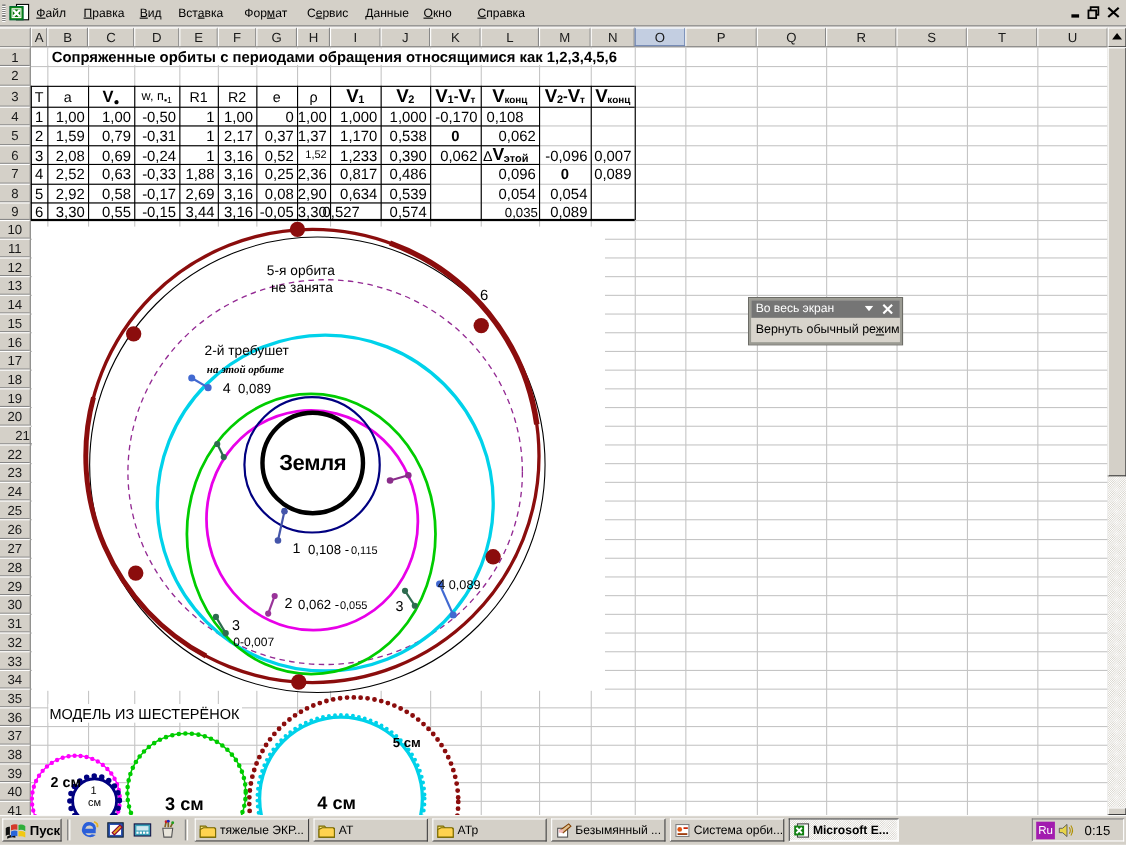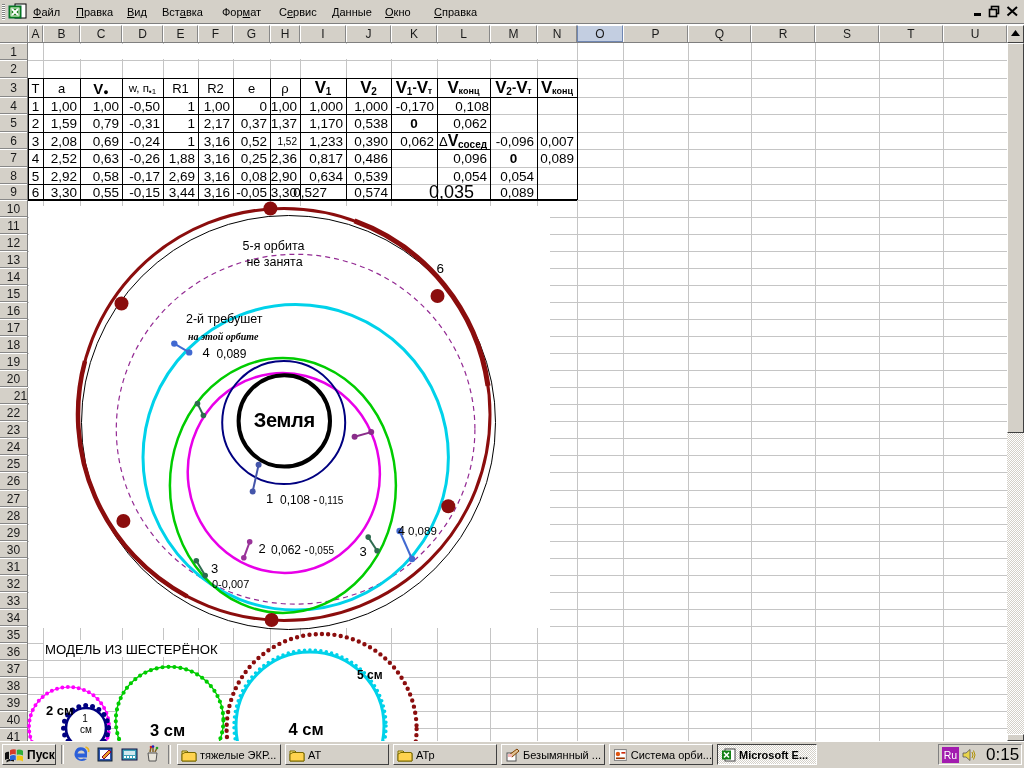--- a/index.html
+++ b/index.html
@@ -157,20 +157,21 @@
 <div class="gl" style="left:537px;top:43px;width:1px;height:698px"></div>
 <div class="gl" style="left:577px;top:43px;width:1px;height:698px"></div>
 <div class="gl" style="left:623px;top:43px;width:1px;height:698px"></div>
 <div class="gl" style="left:688px;top:43px;width:1px;height:698px"></div>
 <div class="gl" style="left:751px;top:43px;width:1px;height:698px"></div>
 <div class="gl" style="left:815px;top:43px;width:1px;height:698px"></div>
 <div class="gl" style="left:879px;top:43px;width:1px;height:698px"></div>
 <div class="gl" style="left:943px;top:43px;width:1px;height:698px"></div>
 <div class="gl" style="left:1007px;top:43px;width:1px;height:698px"></div>
 <div class="abs" style="left:44px;top:44px;width:530px;height:15px;background:#fff"></div>
+<div class="abs" style="left:47px;top:43px;width:600px;height:17px;font-weight:bold;font-size:13.5px;line-height:17px;color:#000">Сопряженные орбиты с периодами обращения относящимися как 1,2,3,4,5,6</div>
 <div class="abs" style="left:28px;top:78px;width:549px;height:1px;background:#000"></div>
 <div class="abs" style="left:28px;top:97px;width:549px;height:1px;background:#000"></div>
 <div class="abs" style="left:28px;top:114px;width:462px;height:1px;background:#000"></div>
 <div class="abs" style="left:28px;top:132px;width:462px;height:1px;background:#000"></div>
 <div class="abs" style="left:28px;top:149px;width:462px;height:1px;background:#000"></div>
 <div class="abs" style="left:28px;top:167px;width:363px;height:1px;background:#000"></div>
 <div class="abs" style="left:28px;top:184px;width:363px;height:1px;background:#000"></div>
 <div class="abs" style="left:28px;top:199px;width:549px;height:2px;background:#000"></div>
 <div class="abs" style="left:28px;top:78px;width:1px;height:122px;background:#000"></div>
 <div class="abs" style="left:43px;top:78px;width:1px;height:122px;background:#000"></div>
@@ -232,21 +233,21 @@
 <div class="abs" style="left:44px;top:98px;width:35px;height:16px;font-size:13.5px;display:flex;align-items:center;color:#000;justify-content:flex-end;padding-right:2px;">1,00</div>
 <div class="abs" style="left:81px;top:98px;width:40px;height:16px;font-size:13.5px;display:flex;align-items:center;color:#000;justify-content:flex-end;padding-right:2px;">1,00</div>
 <div class="abs" style="left:123px;top:98px;width:39px;height:16px;font-size:13.5px;display:flex;align-items:center;color:#000;justify-content:flex-end;padding-right:2px;">-0,50</div>
 <div class="abs" style="left:164px;top:98px;width:33px;height:16px;font-size:13.5px;display:flex;align-items:center;color:#000;justify-content:flex-end;padding-right:2px;">1</div>
 <div class="abs" style="left:199px;top:98px;width:33px;height:16px;font-size:13.5px;display:flex;align-items:center;color:#000;justify-content:flex-end;padding-right:2px;">1,00</div>
 <div class="abs" style="left:234px;top:98px;width:35px;height:16px;font-size:13.5px;display:flex;align-items:center;color:#000;justify-content:flex-end;padding-right:2px;">0</div>
 <div class="abs" style="left:271px;top:98px;width:28px;height:16px;font-size:13.5px;display:flex;align-items:center;color:#000;justify-content:flex-end;padding-right:2px;">1,00</div>
 <div class="abs" style="left:301px;top:98px;width:44px;height:16px;font-size:13.5px;display:flex;align-items:center;color:#000;justify-content:flex-end;padding-right:2px;">1,000</div>
 <div class="abs" style="left:347px;top:98px;width:43px;height:16px;font-size:13.5px;display:flex;align-items:center;color:#000;justify-content:flex-end;padding-right:2px;">1,000</div>
 <div class="abs" style="left:392px;top:98px;width:44px;height:16px;font-size:13.5px;display:flex;align-items:center;color:#000;justify-content:flex-end;padding-right:2px;">-0,170</div>
-<div class="abs" style="left:438px;top:98px;width:51px;height:16px;font-size:13.5px;display:flex;align-items:center;color:#000;justify-content:flex-end;padding-right:0;">0,108</div>
+<div class="abs" style="left:438px;top:98px;width:51px;height:16px;font-size:13.5px;display:flex;align-items:center;color:#000;justify-content:flex-end;padding-right:13px;">0,108</div>
 <div class="abs" style="left:29px;top:115px;width:13px;height:17px;font-size:13.5px;display:flex;align-items:center;color:#000;justify-content:center;">2</div>
 <div class="abs" style="left:44px;top:115px;width:35px;height:17px;font-size:13.5px;display:flex;align-items:center;color:#000;justify-content:flex-end;padding-right:2px;">1,59</div>
 <div class="abs" style="left:81px;top:115px;width:40px;height:17px;font-size:13.5px;display:flex;align-items:center;color:#000;justify-content:flex-end;padding-right:2px;">0,79</div>
 <div class="abs" style="left:123px;top:115px;width:39px;height:17px;font-size:13.5px;display:flex;align-items:center;color:#000;justify-content:flex-end;padding-right:2px;">-0,31</div>
 <div class="abs" style="left:164px;top:115px;width:33px;height:17px;font-size:13.5px;display:flex;align-items:center;color:#000;justify-content:flex-end;padding-right:2px;">1</div>
 <div class="abs" style="left:199px;top:115px;width:33px;height:17px;font-size:13.5px;display:flex;align-items:center;color:#000;justify-content:flex-end;padding-right:2px;">2,17</div>
 <div class="abs" style="left:234px;top:115px;width:35px;height:17px;font-size:13.5px;display:flex;align-items:center;color:#000;justify-content:flex-end;padding-right:2px;">0,37</div>
 <div class="abs" style="left:271px;top:115px;width:28px;height:17px;font-size:13.5px;display:flex;align-items:center;color:#000;justify-content:flex-end;padding-right:2px;">1,37</div>
 <div class="abs" style="left:301px;top:115px;width:44px;height:17px;font-size:13.5px;display:flex;align-items:center;color:#000;justify-content:flex-end;padding-right:2px;">1,170</div>
 <div class="abs" style="left:347px;top:115px;width:43px;height:17px;font-size:13.5px;display:flex;align-items:center;color:#000;justify-content:flex-end;padding-right:2px;">0,538</div>
@@ -261,28 +262,28 @@
 <div class="abs" style="left:164px;top:133px;width:33px;height:16px;font-size:13.5px;display:flex;align-items:center;color:#000;justify-content:flex-end;padding-right:2px;">1</div>
 <div class="abs" style="left:199px;top:133px;width:33px;height:16px;font-size:13.5px;display:flex;align-items:center;color:#000;justify-content:flex-end;padding-right:2px;">3,16</div>
 <div class="abs" style="left:234px;top:133px;width:35px;height:16px;font-size:13.5px;display:flex;align-items:center;color:#000;justify-content:flex-end;padding-right:2px;">0,52</div>
 <div class="abs" style="left:271px;top:133px;width:28px;height:16px;font-size:10px;display:flex;align-items:center;color:#000;justify-content:flex-end;padding-right:2px;">1,52</div>
 <div class="abs" style="left:301px;top:133px;width:44px;height:16px;font-size:13.5px;display:flex;align-items:center;color:#000;justify-content:flex-end;padding-right:2px;">1,233</div>
 <div class="abs" style="left:347px;top:133px;width:43px;height:16px;font-size:13.5px;display:flex;align-items:center;color:#000;justify-content:flex-end;padding-right:2px;">0,390</div>
 <div class="abs" style="left:392px;top:133px;width:44px;height:16px;font-size:13.5px;display:flex;align-items:center;color:#000;justify-content:flex-end;padding-right:2px;">0,062</div>
 <div class="abs" style="left:438px;top:133px;width:51px;height:16px;font-size:13.5px;display:flex;align-items:center;color:#000;padding-left:1px;">
       <span style="font-size:13px">Δ</span>
       <span style="font-size:16px;font-weight:bold;letter-spacing:-0.3px">V</span>
-      <span style="font-size:10px;font-weight:bold;position:relative;top:3px">сосед</span>
+      <span style="font-size:10px;font-weight:bold;position:relative;top:3px">этой</span>
     </div>
 <div class="abs" style="left:491px;top:133px;width:45px;height:16px;font-size:13.5px;display:flex;align-items:center;color:#000;justify-content:flex-end;padding-right:2px;">-0,096</div>
 <div class="abs" style="left:538px;top:133px;width:38px;height:16px;font-size:13.5px;display:flex;align-items:center;color:#000;justify-content:flex-end;padding-right:2px;">0,007</div>
 <div class="abs" style="left:29px;top:150px;width:13px;height:17px;font-size:13.5px;display:flex;align-items:center;color:#000;justify-content:center;">4</div>
 <div class="abs" style="left:44px;top:150px;width:35px;height:17px;font-size:13.5px;display:flex;align-items:center;color:#000;justify-content:flex-end;padding-right:2px;">2,52</div>
 <div class="abs" style="left:81px;top:150px;width:40px;height:17px;font-size:13.5px;display:flex;align-items:center;color:#000;justify-content:flex-end;padding-right:2px;">0,63</div>
-<div class="abs" style="left:123px;top:150px;width:39px;height:17px;font-size:13.5px;display:flex;align-items:center;color:#000;justify-content:flex-end;padding-right:2px;">-0,26</div>
+<div class="abs" style="left:123px;top:150px;width:39px;height:17px;font-size:13.5px;display:flex;align-items:center;color:#000;justify-content:flex-end;padding-right:2px;">-0,33</div>
 <div class="abs" style="left:164px;top:150px;width:33px;height:17px;font-size:13.5px;display:flex;align-items:center;color:#000;justify-content:flex-end;padding-right:2px;">1,88</div>
 <div class="abs" style="left:199px;top:150px;width:33px;height:17px;font-size:13.5px;display:flex;align-items:center;color:#000;justify-content:flex-end;padding-right:2px;">3,16</div>
 <div class="abs" style="left:234px;top:150px;width:35px;height:17px;font-size:13.5px;display:flex;align-items:center;color:#000;justify-content:flex-end;padding-right:2px;">0,25</div>
 <div class="abs" style="left:271px;top:150px;width:28px;height:17px;font-size:13.5px;display:flex;align-items:center;color:#000;justify-content:flex-end;padding-right:2px;">2,36</div>
 <div class="abs" style="left:301px;top:150px;width:44px;height:17px;font-size:13.5px;display:flex;align-items:center;color:#000;justify-content:flex-end;padding-right:2px;">0,817</div>
 <div class="abs" style="left:347px;top:150px;width:43px;height:17px;font-size:13.5px;display:flex;align-items:center;color:#000;justify-content:flex-end;padding-right:2px;">0,486</div>
 <div class="abs" style="left:438px;top:150px;width:51px;height:17px;font-size:13.5px;display:flex;align-items:center;color:#000;justify-content:flex-end;padding-right:2px;">0,096</div>
 <div class="abs" style="left:491px;top:150px;width:45px;height:17px;font-size:13.5px;display:flex;align-items:center;color:#000;justify-content:center;">
       <b>0</b>
     </div>
@@ -302,21 +303,21 @@
 <div class="abs" style="left:29px;top:185px;width:13px;height:15px;font-size:13.5px;display:flex;align-items:center;color:#000;justify-content:center;">6</div>
 <div class="abs" style="left:44px;top:185px;width:35px;height:15px;font-size:13.5px;display:flex;align-items:center;color:#000;justify-content:flex-end;padding-right:2px;">3,30</div>
 <div class="abs" style="left:81px;top:185px;width:40px;height:15px;font-size:13.5px;display:flex;align-items:center;color:#000;justify-content:flex-end;padding-right:2px;">0,55</div>
 <div class="abs" style="left:123px;top:185px;width:39px;height:15px;font-size:13.5px;display:flex;align-items:center;color:#000;justify-content:flex-end;padding-right:2px;">-0,15</div>
 <div class="abs" style="left:164px;top:185px;width:33px;height:15px;font-size:13.5px;display:flex;align-items:center;color:#000;justify-content:flex-end;padding-right:2px;">3,44</div>
 <div class="abs" style="left:199px;top:185px;width:33px;height:15px;font-size:13.5px;display:flex;align-items:center;color:#000;justify-content:flex-end;padding-right:2px;">3,16</div>
 <div class="abs" style="left:234px;top:185px;width:35px;height:15px;font-size:13.5px;display:flex;align-items:center;color:#000;justify-content:flex-end;padding-right:2px;">-0,05</div>
 <div class="abs" style="left:271px;top:185px;width:28px;height:15px;font-size:13.5px;display:flex;align-items:center;color:#000;justify-content:flex-end;padding-right:2px;">3,30</div>
 <div class="abs" style="left:301px;top:185px;width:44px;height:15px;font-size:13.5px;display:flex;align-items:center;color:#000;justify-content:flex-end;padding-right:18px;">0,527</div>
 <div class="abs" style="left:347px;top:185px;width:43px;height:15px;font-size:13.5px;display:flex;align-items:center;color:#000;justify-content:flex-end;padding-right:2px;">0,574</div>
-<div class="abs" style="left:438px;top:185px;width:51px;height:15px;font-size:18px;display:flex;align-items:center;color:#000;justify-content:flex-end;padding-right:15px;">0,035</div>
+<div class="abs" style="left:438px;top:185px;width:51px;height:15px;font-size:12px;display:flex;align-items:center;color:#000;justify-content:flex-end;padding-right:0;">0,035</div>
 <div class="abs" style="left:491px;top:185px;width:45px;height:15px;font-size:13.5px;display:flex;align-items:center;color:#000;justify-content:flex-end;padding-right:2px;">0,089</div>
 <svg class="abs" style="left:29px;top:200px" width="521" height="431" viewBox="0 0 521 431">
 <rect x="0" y="6" width="521" height="422" fill="#fff"></rect>
 <circle cx="259.5" cy="222.5" r="207" fill="none" stroke="#000" stroke-width="1"></circle>
 <circle cx="255" cy="214.5" r="206" fill="none" stroke="#8b0d0d" stroke-width="3"></circle>
 <path d="M 325.5 20.9 A 206 206 0 0 1 459.0 185.8" fill="none" stroke="#8b0d0d" stroke-width="5"></path>
 <path d="M 158.3 396.4 A 206 206 0 0 1 56.0 161.2" fill="none" stroke="#8b0d0d" stroke-width="4.5"></path>
 <ellipse cx="266.6" cy="229.2" rx="179.3" ry="174.9" fill="none" stroke="#932a93" stroke-width="1.2" stroke-dasharray="5 4"></ellipse>
 <circle cx="266.7" cy="257.3" r="152.7" fill="none" stroke="#00d2ea" stroke-width="3"></circle>
 <ellipse cx="253.9" cy="285.5" rx="113" ry="127.4" fill="none" stroke="#00cc00" stroke-width="2.5"></ellipse>
@@ -386,20 +387,31 @@
 <circle cx="59" cy="99" r="22.5" fill="none" stroke="#000080" stroke-width="5" stroke-dasharray="0 7" stroke-linecap="round"></circle>
 <rect x="17" y="11" width="176" height="17" fill="#fff"></rect>
 <text x="18" y="24.5" font-size="13.2" fill="#000">МОДЕЛЬ ИЗ ШЕСТЕРЁНОК</text>
 <text x="19" y="86" font-size="13" font-weight="bold" fill="#000">2 см</text>
 <text x="58" y="93" font-size="10" fill="#000" text-anchor="middle">1</text>
 <text x="59" y="104" font-size="10" fill="#000" text-anchor="middle">см</text>
 <text x="123" y="107" font-size="16.5" font-weight="bold" fill="#000">3 см</text>
 <text x="261.5" y="106" font-size="16.5" font-weight="bold" fill="#000">4 см</text>
 <text x="330" y="50" font-size="12" font-weight="bold" fill="#000">5 см</text>
 </svg>
+<div class="abs" style="left:681px;top:271px;width:139px;height:42px;background:#d8d4cc;border:2px solid #9b9b93;box-shadow:0 0 0 1px #6c6c66">
+<div class="abs" style="left:0;top:0;width:135px;height:16px;background:#757575;color:#fff;font-size:11px;line-height:16px;padding-left:4px">Во весь экран
+<svg class="abs" style="left:103px;top:5px" width="9" height="6">
+          <path d="M0 0 L8 0 L4 5 Z" fill="#fff"></path>
+        </svg>
+<svg class="abs" style="left:119px;top:3px" width="11" height="10">
+          <path d="M1 1 L9 9 M9 1 L1 9" stroke="#fff" stroke-width="2"></path>
+        </svg>
+</div>
+<div class="abs" style="left:0;top:16px;width:135px;height:22px;background:#d8d4cc;color:#000;font-size:11.3px;line-height:22px;padding-left:4px;white-space:nowrap">Вернуть обычный ре<u>ж</u>им</div>
+</div>
 <div class="abs" style="left:1007px;top:25px;width:17px;height:18px;background:#d4d0c8;border-top:1px solid #fff;border-left:1px solid #fff;border-right:1px solid #404040;border-bottom:1px solid #404040;"><svg width="15" height="16">
         <path d="M7.5 4 L12 10 L3 10 Z" fill="#000"></path>
       </svg></div>
 <div class="abs" style="left:1007px;top:43px;width:17px;height:698px;background-image:linear-gradient(45deg,#d4d0c8 25%,transparent 25%,transparent 75%,#d4d0c8 75%),linear-gradient(45deg,#d4d0c8 25%,transparent 25%,transparent 75%,#d4d0c8 75%);background-size:2px 2px;background-position:0 0,1px 1px;background-color:#fff;"></div>
 <div class="abs" style="left:1007px;top:43px;width:17px;height:390px;background:#d4d0c8;border-top:1px solid #fff;border-left:1px solid #fff;border-right:1px solid #404040;border-bottom:1px solid #404040;"></div>
 <div class="abs" style="left:1007px;top:734px;width:17px;height:7px;background:#d4d0c8;border-top:1px solid #fff;border-left:1px solid #fff;border-right:1px solid #404040;border-bottom:1px solid #404040;"></div>
 <div class="abs" style="left:0;top:741px;width:1024px;height:27px;background:#d4d0c8;border-top:1px solid #fff"></div>
 <div class="abs" style="left:177px;top:744px;width:104px;height:21px;background:#d4d0c8;border-top:1px solid #fff;border-left:1px solid #fff;border-right:1px solid #404040;border-bottom:1px solid #404040;display:flex;align-items:center;padding-left:3px;font-size:11px;font-weight:normal;white-space:nowrap;overflow:hidden">
       <svg width="16" height="14" viewBox="0 0 16 14">
         <path d="M1 3 L6 3 L8 5 L15 5 L15 13 L1 13 Z" fill="#ffe97e" stroke="#7a6a00"></path>
@@ -482,14 +494,14 @@
 <circle cx="7" cy="2" r="1.3" fill="#d02020"></circle>
       <circle cx="9" cy="1.5" r="1.3" fill="#2020c0"></circle>
       <circle cx="13" cy="3" r="1.3" fill="#20a020"></circle>
 </svg>
 <div class="abs" style="left:938px;top:744px;width:84px;height:21px;border-top:1px solid #808080;border-left:1px solid #808080;border-right:1px solid #fff;border-bottom:1px solid #fff;display:flex;align-items:center">
 <div style="margin-left:3px;width:17px;height:16px;background:#a21caf;color:#fff;font-size:10.5px;text-align:center;line-height:16px">Ru</div>
 <svg style="margin-left:2px" width="16" height="16" viewBox="0 0 16 16">
 <path d="M2 6 L5 6 L9 2.5 L9 13.5 L5 10 L2 10 Z" fill="#e8d44a" stroke="#555" stroke-width="0.8"></path>
 <path d="M11 5 Q13 8 11 11 M12.5 3.5 Q15.5 8 12.5 12.5" stroke="#b09000" stroke-width="1" fill="none"></path>
 </svg>
-<div style="margin-left:9px;font-size:17px;color:#000">0:15</div>
+<div style="margin-left:9px;font-size:12px;color:#000">0:15</div>
 </div>
 </div>
 </body></html>

